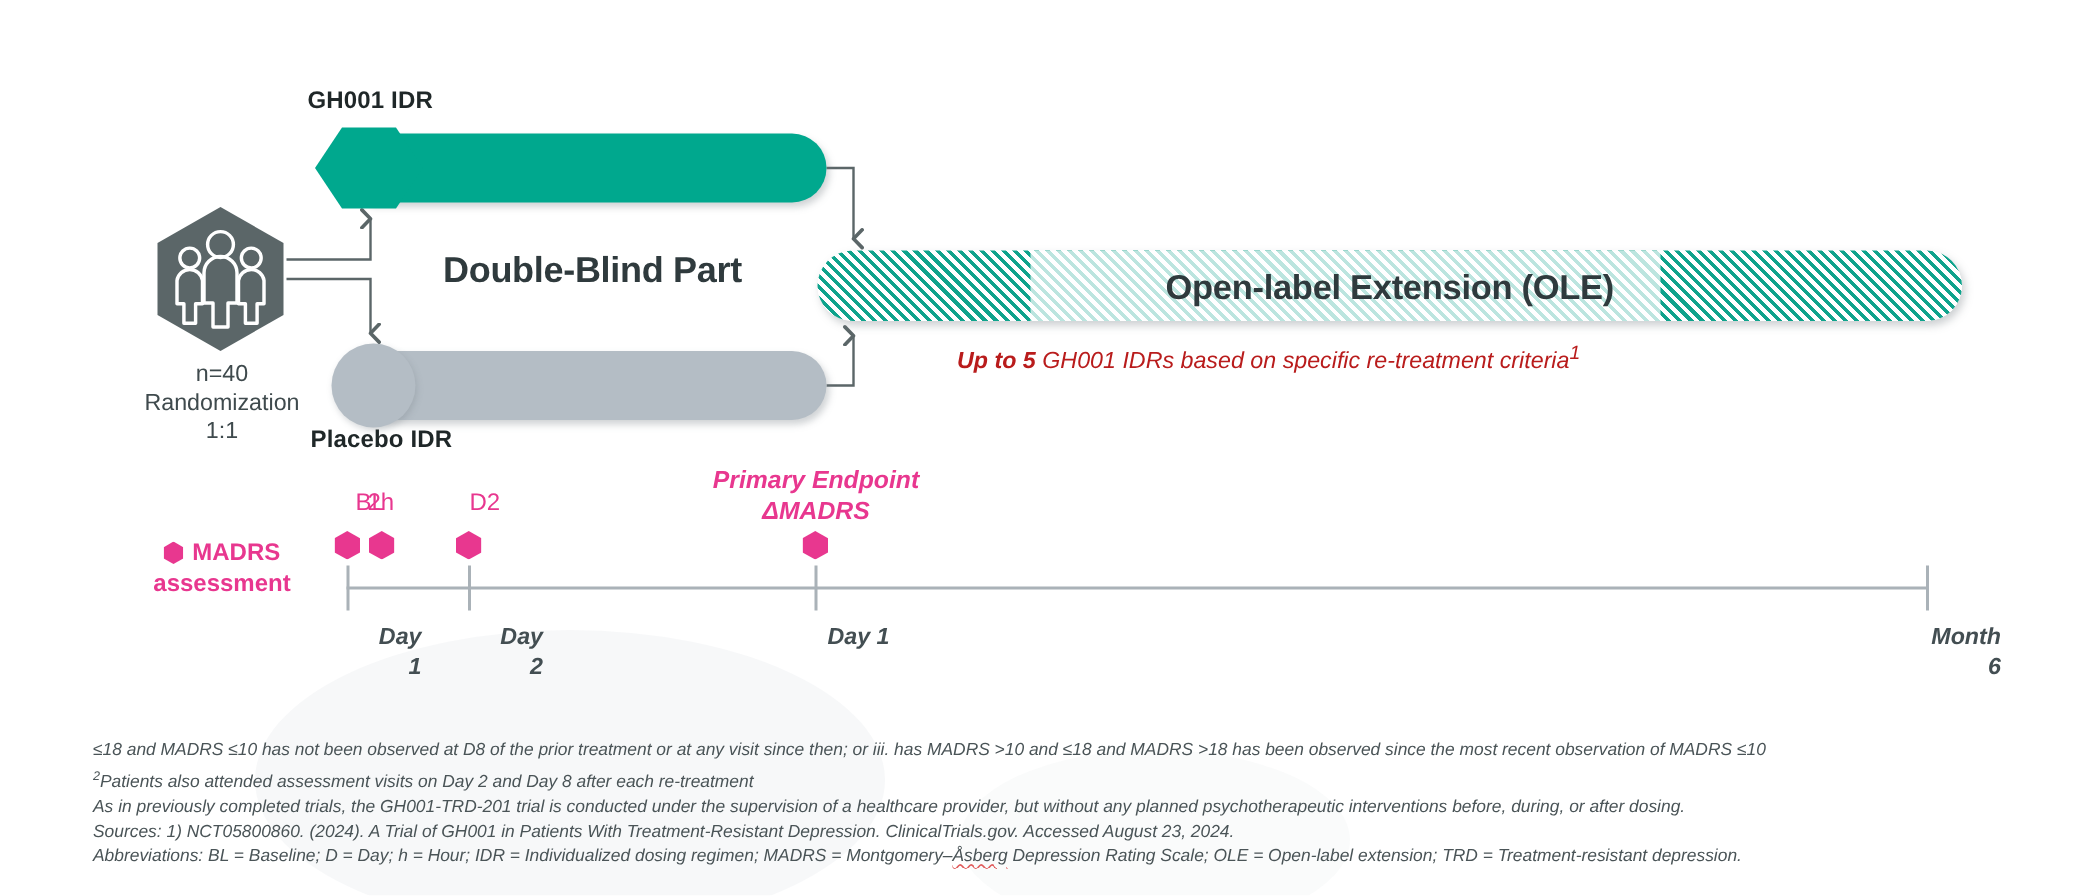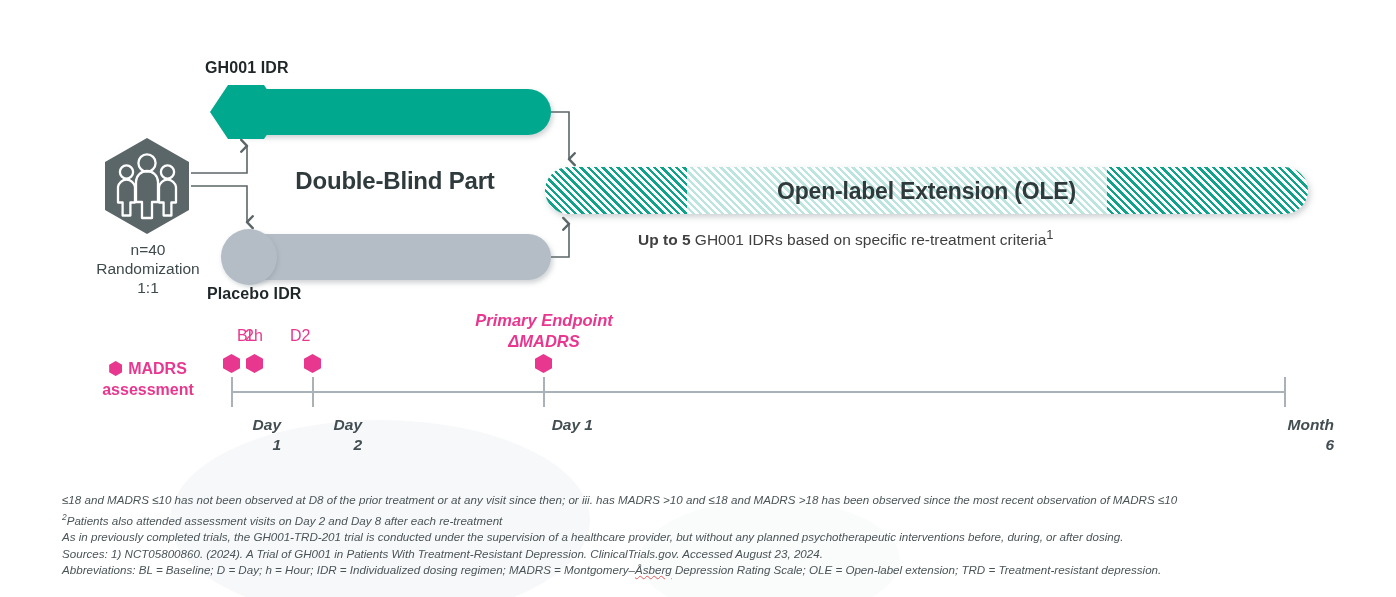--- a/index.html
+++ b/index.html
@@ -115,21 +115,22 @@
     width: 100%;
     text-align: center;
     font-size: 23px;
     font-weight: bold;
     color: #2f3a3d;
     letter-spacing: -.2px;
   }
   #ole-subtitle {
     left: 638px; top: 227px;
     font-size: 15.5px;
-    color: #404040;
+    color: #b91c1c;
+    font-style: italic;
   }
   #ole-subtitle b { font-weight: bold; }
 
   
   #connectors { left: 0; top: 0; }
 
   
   #madrs-legend {
     left: 78px; top: 358px;
     width: 140px;
@@ -287,21 +288,21 @@
   <div class="abs" id="madrs-legend">
     <div class="leg-row">
       <span class="hexmark"></span>
       <span>MADRS</span>
     </div>
     <div>assessment</div>
   </div>
 
   <div class="abs tl-toplabel" style="left:221px;top:327px;margin-left:16px;">BL</div>
   <div class="abs tl-toplabel" style="left:245px;top:327px;">2h</div>
-  <div class="abs tl-toplabel" style="left:290px;top:327px;">D2</div>
+  <div class="abs tl-toplabel" style="left:313px;top:327px;">D2</div>
 
   <div class="abs hexmark tl-mark" style="left:223px;top:354px;"></div>
   <div class="abs hexmark tl-mark" style="left:246px;top:354px;"></div>
   <div class="abs hexmark tl-mark" style="left:304px;top:354px;"></div>
   <div class="abs hexmark tl-mark" style="left:535px;top:354px;"></div>
 
   <div class="abs" id="primary-endpoint">
     <div>Primary Endpoint</div>
     <div>ΔMADRS</div>
   </div>

